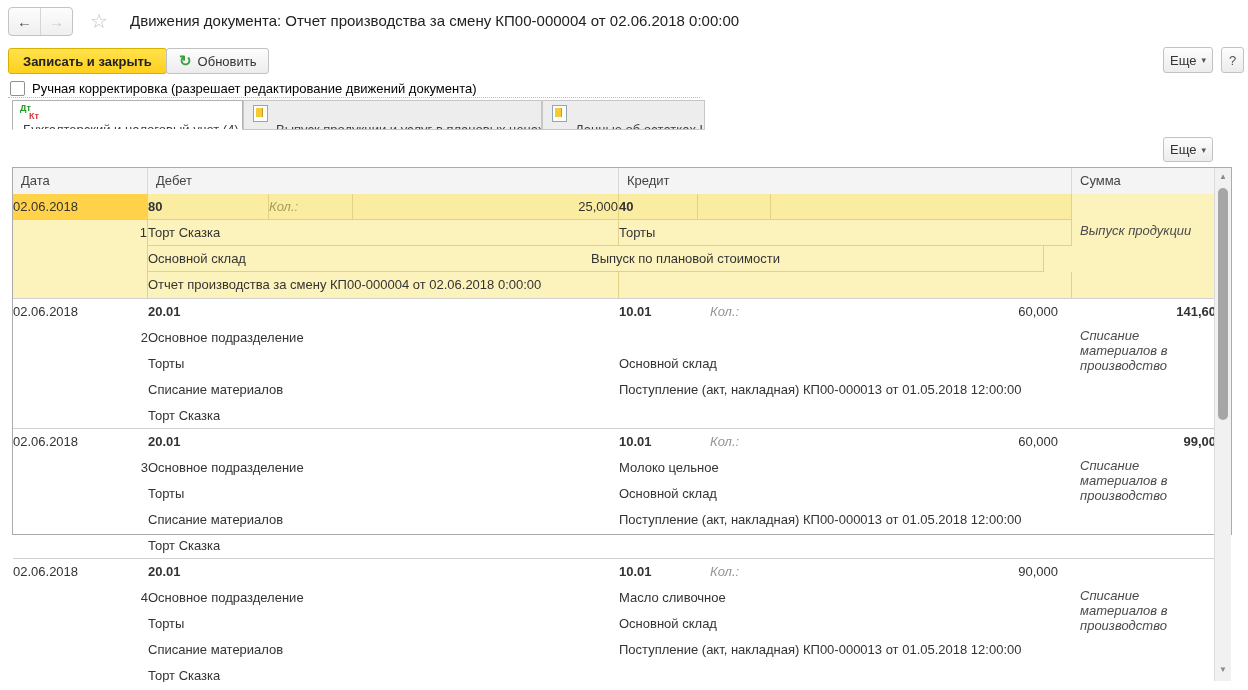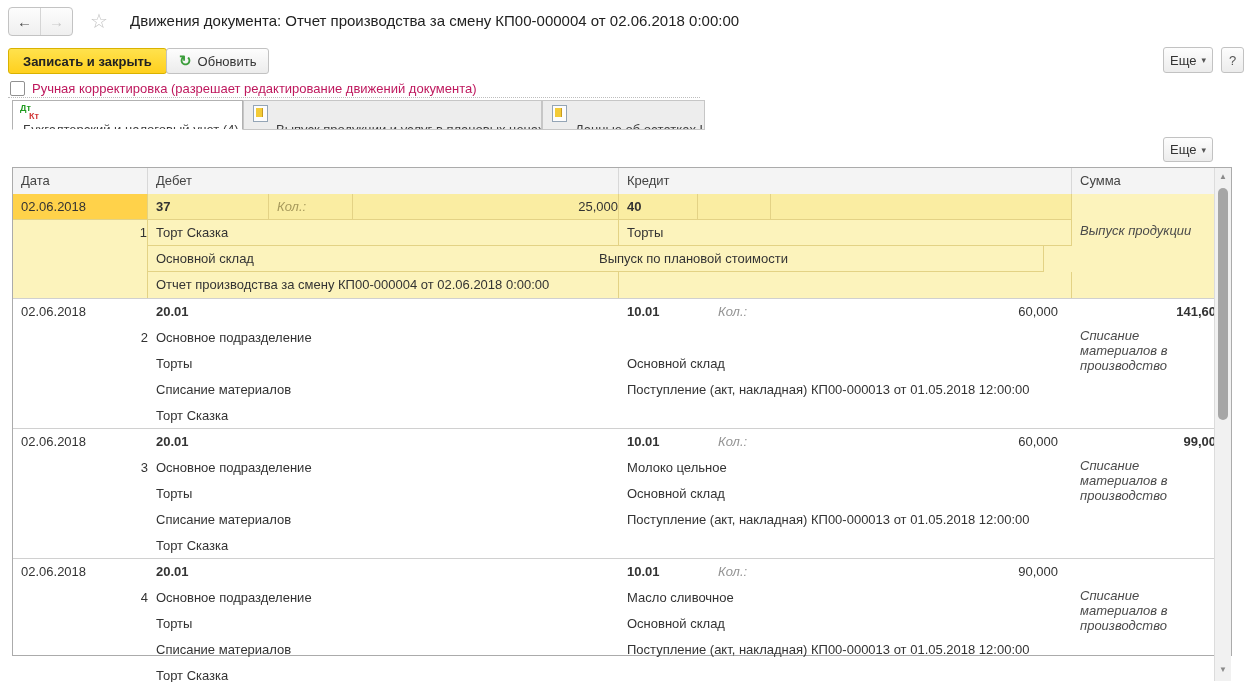--- a/index.html
+++ b/index.html
@@ -37,28 +37,28 @@
   .tab.active{background:#fff;border-color:#b2b2b2;border-bottom-color:#fff;z-index:2;}
   .tab-label{position:absolute;top:21px;left:10px;white-space:nowrap;color:#3d3d3d;}
   .dtkt{position:absolute;left:7px;top:2px;width:22px;height:18px;font:bold 9px "Liberation Sans",sans-serif;}
   .dtkt .dt{position:absolute;left:0;top:0;color:#1f9a1f;}
   .dtkt .kt{position:absolute;left:9px;top:8px;color:#d23a3a;}
   .regicon{position:absolute;left:9px;top:4px;width:13px;height:15px;background:#fdfdfd;
     border:1px solid #94a5b6;}
   .regicon::after{content:"";position:absolute;left:2px;top:2px;width:6px;height:9px;
     background:#f3cb37;border-right:1px solid #c79b23;}
   
-  .grid{left:12px;top:167px;width:1220px;height:489px;border:1px solid #ababab;box-sizing:border-box;background:#fff;}
+  .grid{left:12px;top:167px;width:1220px;height:368px;border:1px solid #ababab;box-sizing:border-box;background:#fff;}
   .ghead{position:absolute;left:0;top:0;right:17px;height:26px;background:#f4f4f4;border-bottom:1px solid #c9c9c9;}
   .ghead .hcell{position:absolute;top:0;height:26px;line-height:26px;padding-left:8px;color:#444;
     border-right:1px solid #d8d8d8;box-sizing:border-box;}
   .gbody{position:absolute;left:0;top:26px;right:17px;height:488px;overflow:hidden;}
   .entry{position:absolute;left:0;width:100%;}
   .entry.sep{border-top:1px solid #d0d0d0;}
-  .cell{position:absolute;height:26px;line-height:26px;padding-left:8px;box-sizing:border-box;white-space:nowrap;overflow:hidden;}
+  .cell{position:absolute;height:26px;line-height:26px;box-sizing:border-box;white-space:nowrap;overflow:hidden;}
   .r{text-align:right;padding-left:0;}
   .acct{font-weight:bold;}
   .kol{font-style:italic;color:#949494;}
   .sum{font-weight:bold;}
   .comment{position:absolute;left:1067px;width:130px;top:29px;line-height:15px;
     font-style:italic;color:#4a4a4a;white-space:normal;}
   
   .sel{background:#fcf3bc;}
   .sel .ycell{border-right:1px solid #e3d285;border-bottom:1px solid #e3d285;background:#faeda2;}
   .sel .ysub{border-right:1px solid #e3d285;border-bottom:1px solid #e3d285;background:#fcf3bc;}
@@ -93,21 +93,21 @@
 <div class="abs btn" style="left:1163px;top:47px;width:50px;height:26px;">
   <span>Еще</span>
   <span class="caret">▾</span>
 </div>
 <div class="abs btn" style="left:1221px;top:47px;width:23px;height:26px;color:#555;">
   <span>?</span>
 </div>
 
 <div class="abs" style="left:10px;top:81px;display:flex;align-items:center;">
   <div class="chk-box"></div>
-  <span style="margin-left:7px;color:#be185d;">Ручная корректировка (разрешает редактирование движений документа)</span>
+  <span style="margin-left:7px;color:#000000;">Ручная корректировка (разрешает редактирование движений документа)</span>
 </div>
 <div class="abs dotline"></div>
 
 <div class="abs" style="left:12px;top:100px;width:700px;height:30px;">
   <div class="tab active" style="left:0;width:231px;">
     <div class="dtkt">
       <span class="dt">Дт</span>
         <span class="kt">Кт</span>
     </div>
     <div class="tab-label">Бухгалтерский и налоговый учет (4)</div>
@@ -133,21 +133,21 @@
     <div class="hcell" style="left:0;width:135px;">Дата</div>
     <div class="hcell" style="left:135px;width:471px;">Дебет</div>
     <div class="hcell" style="left:606px;width:453px;">Кредит</div>
     <div class="hcell" style="left:1059px;width:144px;border-right:none;">Сумма</div>
   </div>
 
   <div class="gbody">
 
     <div class="entry sel" style="top:0;height:104px;">
       <div class="cell ycell focus" style="left:0;width:135px;">02.06.2018</div>
-      <div class="cell ycell acct" style="left:135px;width:121px;">37</div>
+      <div class="cell ycell acct" style="left:135px;width:121px;">80</div>
       <div class="cell ycell kol" style="left:256px;width:84px;">Кол.:</div>
       <div class="cell ycell r" style="left:340px;width:266px;">25,000</div>
       <div class="cell ycell acct" style="left:606px;width:79px;">40</div>
       <div class="cell ycell" style="left:685px;width:73px;"></div>
       <div class="cell ycell" style="left:758px;width:301px;"></div>
 
       <div class="cell ysub r" style="left:0;top:26px;width:135px;height:78px;border-bottom:none;">
         <span style="display:block;height:26px;line-height:26px;">1</span>
       </div>
       <div class="cell ysub" style="left:135px;top:26px;width:471px;">Торт Сказка</div>

